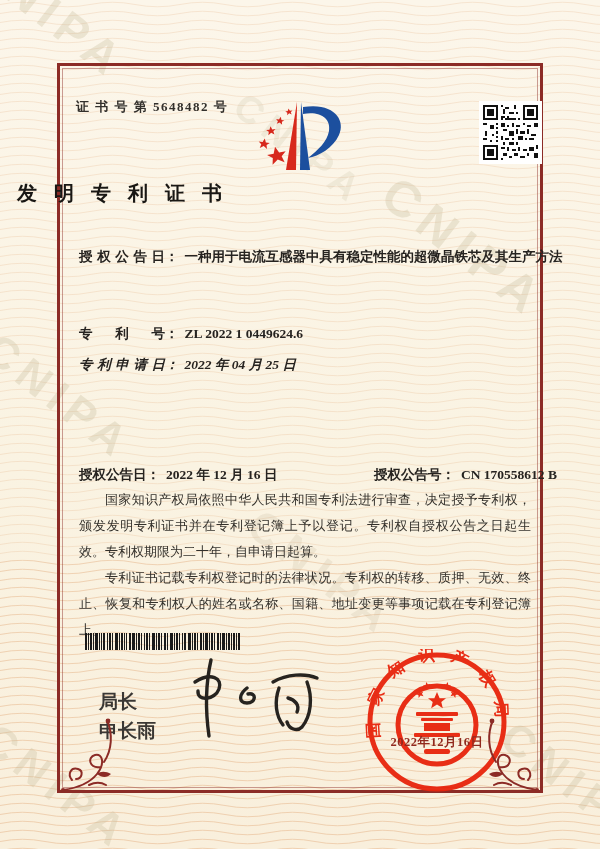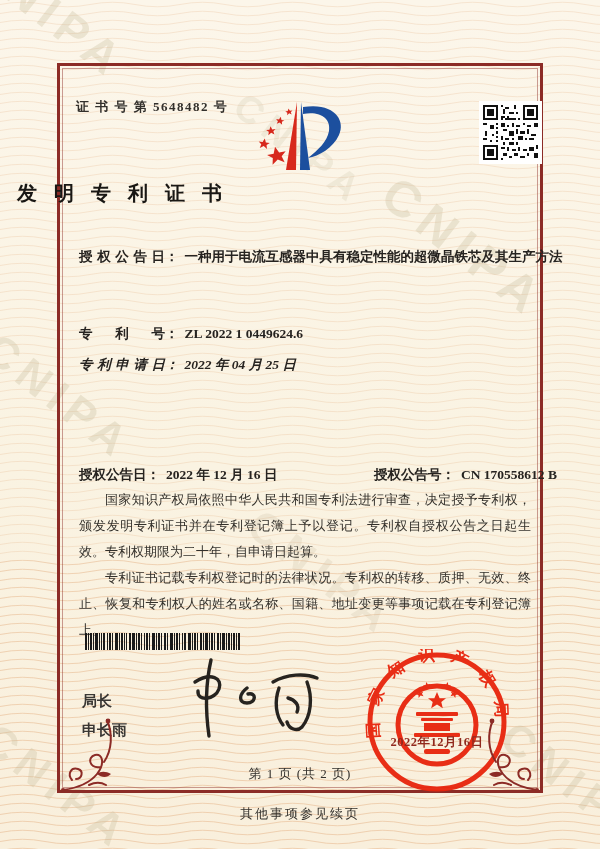--- a/index.html
+++ b/index.html
@@ -42,23 +42,23 @@
   .field .lab { display:inline-block; width:86px; text-align:justify; text-align-last:justify; }
   .field .colon { margin-right:6px; }
   .grant2 { position:absolute; left:295px; top:0; }
   .paras {
     position:absolute; left:79px; top:487px; width:452px;
     font-size:13px; line-height:26px; color:#33302b; text-align:justify;
   }
   .paras p { text-indent:2em; }
   .barcode { position:absolute; left:85px; top:633px; width:156px; height:17px; }
   .signer {
-    position:absolute; left:82px; top:687px;
-    font-family:Liberation Serif, serif;
-    font-weight:bold; font-size:15px; color:#3a3734; line-height:29px;
+    position:absolute; left:99px; top:687px;
+    font-family:Liberation Sans, sans-serif;
+    font-weight:bold; font-size:19px; color:#3a3734; line-height:29px;
   }
   .signature { position:absolute; left:175px; top:652px; width:165px; height:98px; }
   .seal { position:absolute; left:364px; top:649px; width:146px; height:146px; opacity:0.95; }
   .page-info { position:absolute; left:0; width:100%; top:765px; text-align:center;
                font-size:13px; color:#33302c; letter-spacing:1px; }
   .footer-note { position:absolute; left:0; width:100%; top:805px; text-align:center;
                  font-size:13px; color:#33302c; letter-spacing:2px; }
   .flourish { position:absolute; width:58px; height:76px; }
   .flourish.bl { left:59px; top:716px; }
   .flourish.br { right:59px; top:716px; transform:scaleX(-1); }
@@ -334,16 +334,14 @@
       <path d="M13 64 C 8 58 12 51 19 53 C 25 55 23 63 17 63"></path>
       <path d="M30 69 C 36 66 42 66 47 69"></path>
     </g>
     <g fill="#8c2b26">
       <circle cx="4" cy="74" r="2"></circle>
         <circle cx="49" cy="5" r="2.4"></circle>
       <path d="M38 58 C 43 62 48 62 52 58 C 47 55 41 55 38 58 Z"></path>
     </g>
   </svg>
 
-  <div class="page-info">第 1 页 (共 2 页)</div>
-  <div class="footer-note">其他事项参见续页</div>
 
 </div>
 
 </body></html>

